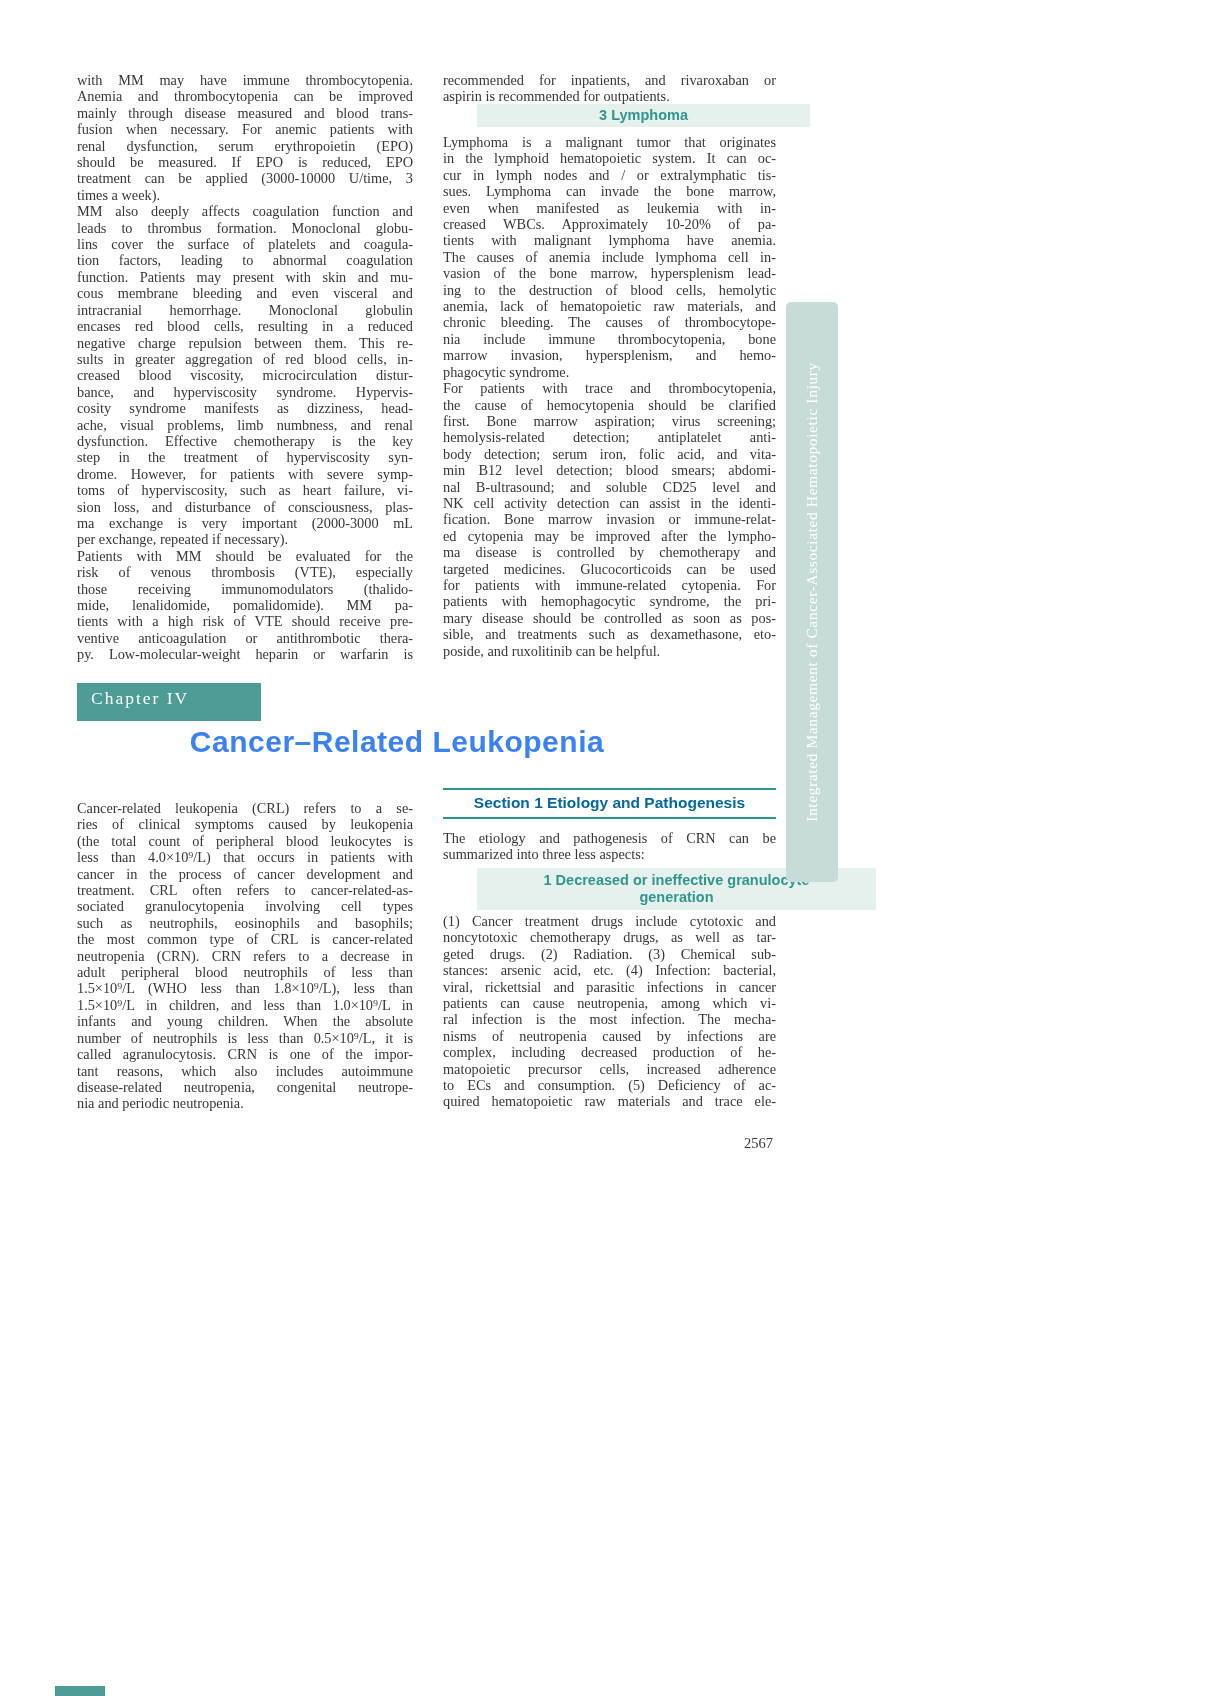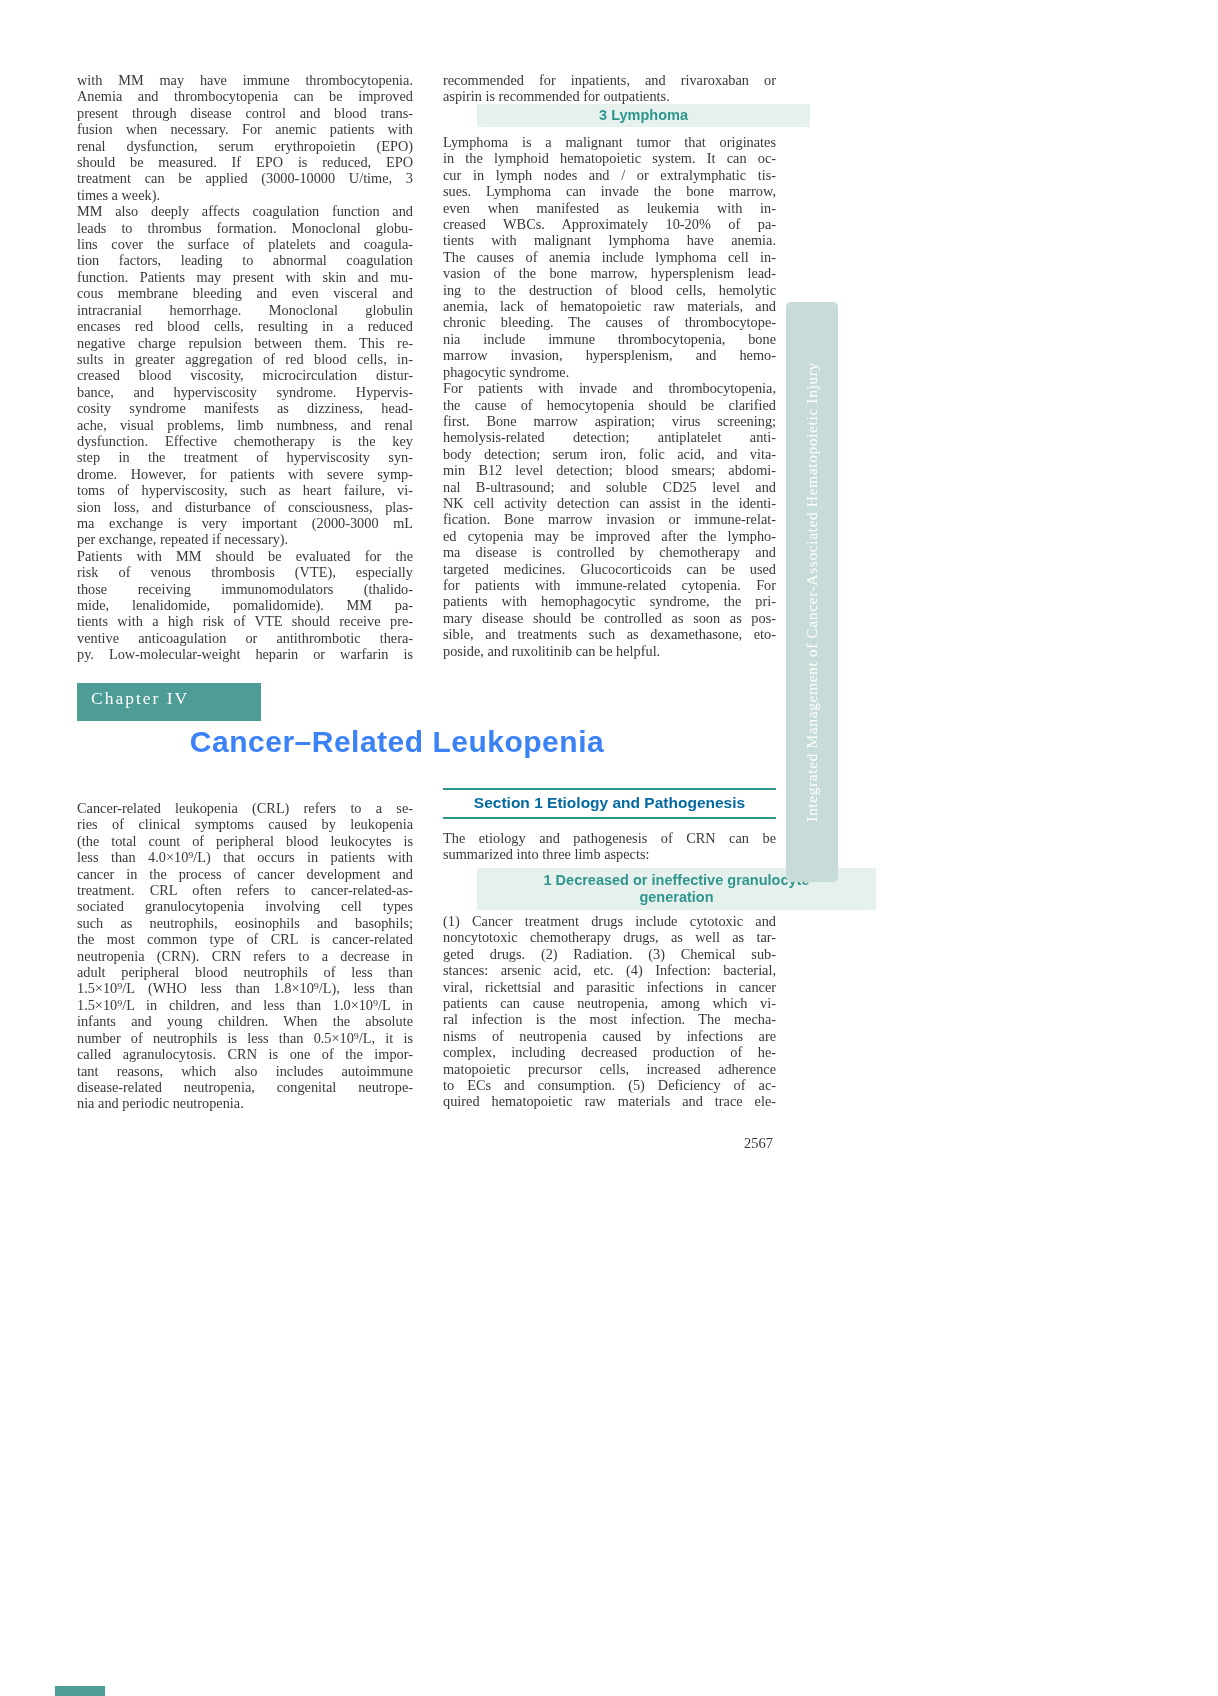--- a/index.html
+++ b/index.html
@@ -75,21 +75,21 @@
 </style>
 </head>
 <body>
 
 <div class="page">
 
   <div class="block" style="left:77px; top:72px; width:336px;">
       <div class="para">
         <div class="line">with MM may have immune thrombocytopenia.</div>
         <div class="line">Anemia and thrombocytopenia can be improved</div>
-        <div class="line">present through disease control and blood trans-</div>
+        <div class="line">mainly through disease measured and blood trans-</div>
         <div class="line">fusion when necessary. For anemic patients with</div>
         <div class="line">renal dysfunction, serum erythropoietin (EPO)</div>
         <div class="line">should be measured. If EPO is reduced, EPO</div>
         <div class="line">treatment can be applied (3000-10000 U/time, 3</div>
         <div class="line last">times a week).</div>
       </div>
       <div class="para">
         <div class="line">MM also deeply affects coagulation function and</div>
         <div class="line">leads to thrombus formation. Monoclonal globu-</div>
         <div class="line">lins cover the surface of platelets and coagula-</div>
@@ -144,21 +144,21 @@
         <div class="line">The causes of anemia include lymphoma cell in-</div>
         <div class="line">vasion of the bone marrow, hypersplenism lead-</div>
         <div class="line">ing to the destruction of blood cells, hemolytic</div>
         <div class="line">anemia, lack of hematopoietic raw materials, and</div>
         <div class="line">chronic bleeding. The causes of thrombocytope-</div>
         <div class="line">nia include immune thrombocytopenia, bone</div>
         <div class="line">marrow invasion, hypersplenism, and hemo-</div>
         <div class="line last">phagocytic syndrome.</div>
       </div>
       <div class="para">
-        <div class="line">For patients with invade and thrombocytopenia,</div>
+        <div class="line">For patients with trace and thrombocytopenia,</div>
         <div class="line">the cause of hemocytopenia should be clarified</div>
         <div class="line">first. Bone marrow aspiration; virus screening;</div>
         <div class="line">hemolysis-related detection; antiplatelet anti-</div>
         <div class="line">body detection; serum iron, folic acid, and vita-</div>
         <div class="line">min B12 level detection; blood smears; abdomi-</div>
         <div class="line">nal B-ultrasound; and soluble CD25 level and</div>
         <div class="line">NK cell activity detection can assist in the identi-</div>
         <div class="line">fication. Bone marrow invasion or immune-relat-</div>
         <div class="line">ed cytopenia may be improved after the lympho-</div>
         <div class="line">ma disease is controlled by chemotherapy and</div>
@@ -199,21 +199,21 @@
         <div class="line">disease-related neutropenia, congenital neutrope-</div>
         <div class="line last">nia and periodic neutropenia.</div>
       </div>
     </div>
 
   <div class="section-heading">Section 1 Etiology and Pathogenesis</div>
 
   <div class="block" style="left:443px; top:830px; width:333px;">
       <div class="para">
         <div class="line">The etiology and pathogenesis of CRN can be</div>
-        <div class="line last">summarized into three limb aspects:</div>
+        <div class="line last">summarized into three less aspects:</div>
       </div>
     </div>
 
   <div class="heading-bar sub1-bar">
     <div>1 Decreased or ineffective granulocyte</div>
     <div>generation</div>
   </div>
 
   <div class="block" style="left:443px; top:913px; width:333px;">
       <div class="para">

